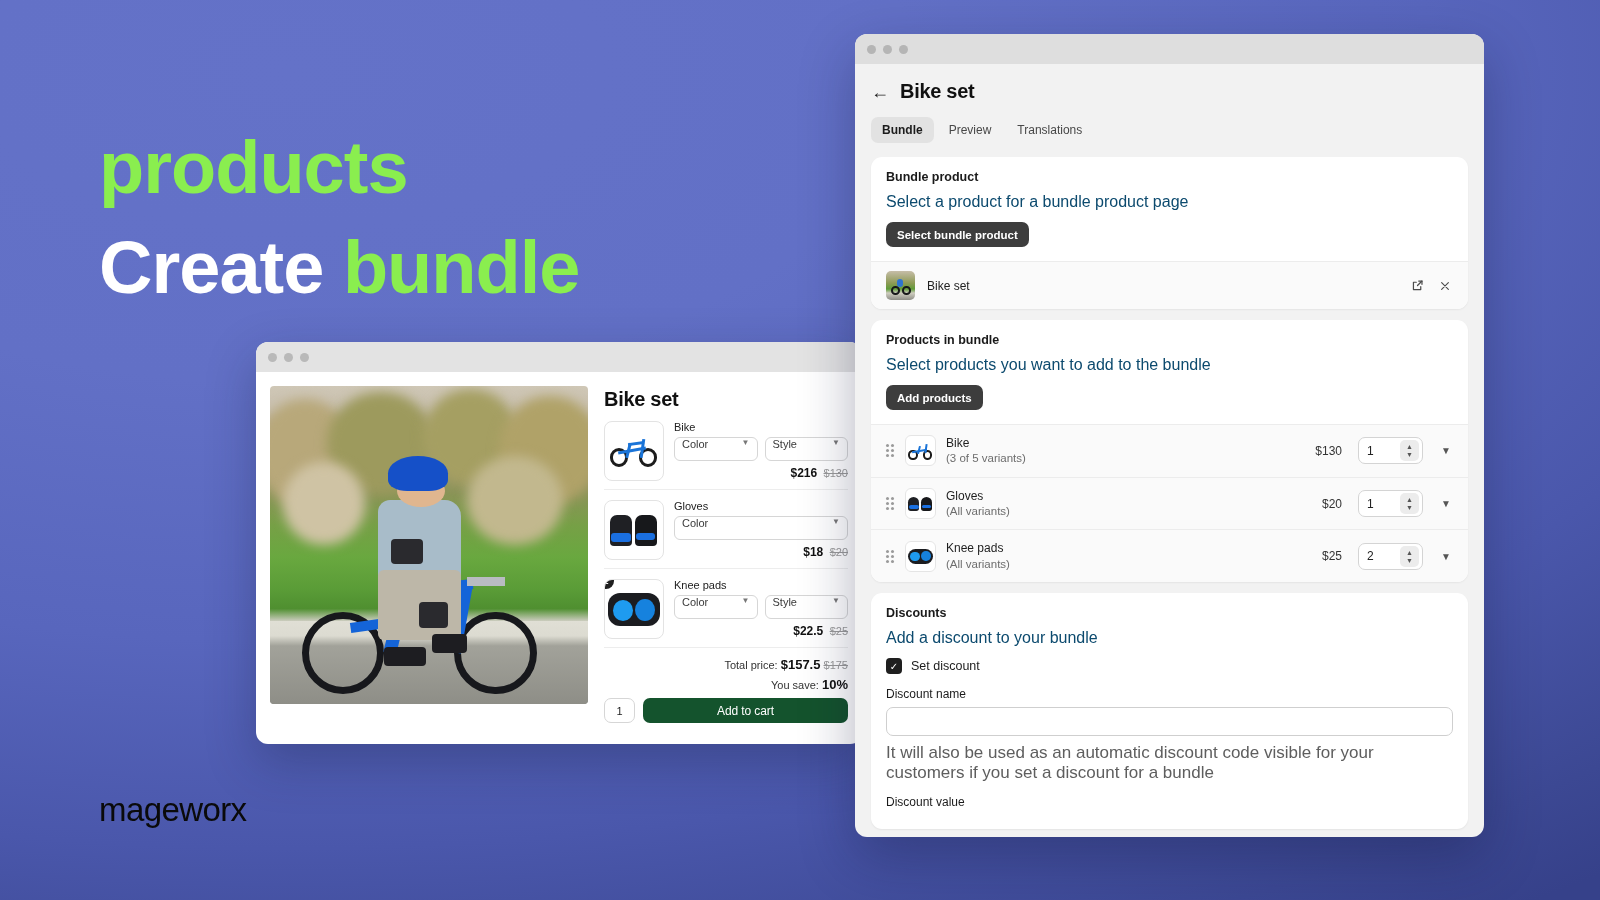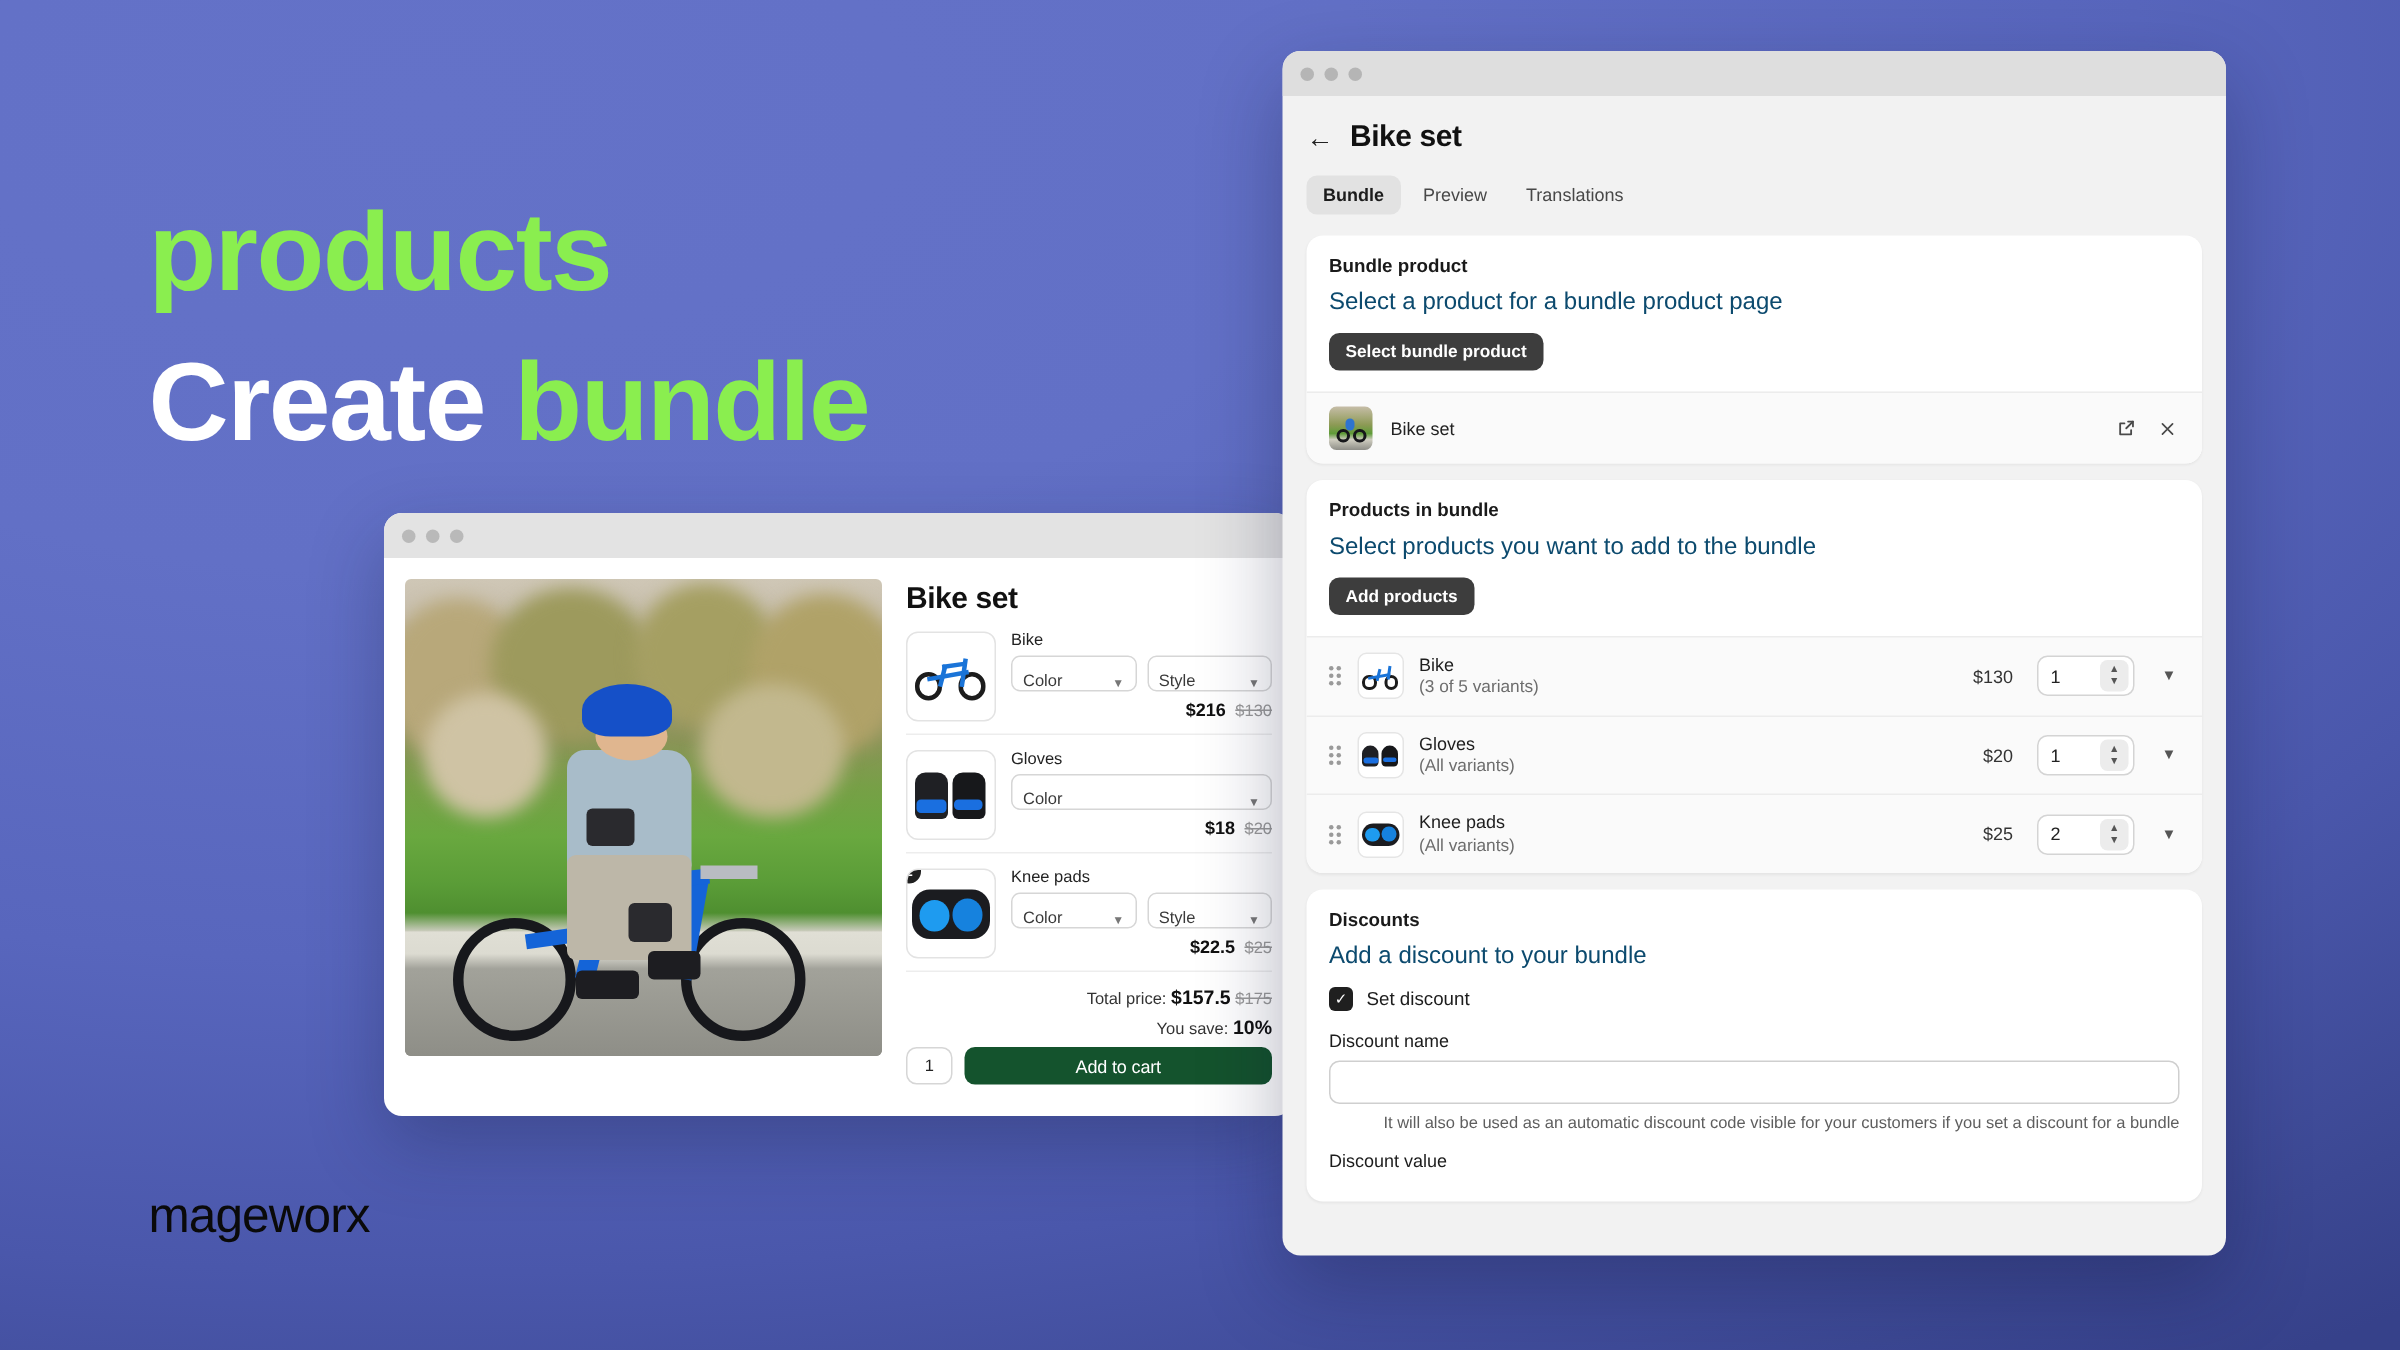--- a/index.html
+++ b/index.html
@@ -81,21 +81,21 @@
     position: absolute; left: -7px; top: -7px; width: 16px; height: 16px;
     border-radius: 50%; background: #1f1f1f; color: #fff;
     font-size: 9px; font-weight: 700; display: flex; align-items: center; justify-content: center;
     z-index: 3;
   }
   .pinfo { flex: 1; display: flex; flex-direction: column; gap: 4px; }
   .pname { font-size: 11px; color: #222; }
   .selects { display: flex; gap: 7px; }
   .sel {
     flex: 1; height: 24px; border: 1px solid #d6d6d6; border-radius: 6px;
-    display: flex; align-items: flex-end; justify-content: space-between;
+    display: flex; align-items: flex-start; justify-content: space-between;
     padding: 0 7px; font-size: 11px; color: #3a3a3a; background: #fff;
   }
   .chev { font-size: 8px; color: #777; }
   .pprice { text-align: right; font-size: 12px; color: #111; font-weight: 700; margin-top: 1px; }
   .pprice .old { font-weight: 400; color: #9a9a9a; text-decoration: line-through; font-size: 11px; margin-left: 3px; }
 
   .totals { padding-top: 9px; text-align: right; }
   .trow { font-size: 11px; color: #333; margin-bottom: 5px; }
   .trow b { font-size: 13px; color: #111; }
   .trow .old { color: #9a9a9a; text-decoration: line-through; font-size: 11px; font-weight: 400; }
@@ -172,21 +172,21 @@
     gap: 1px; color: #555; font-size: 7px; line-height: 7px;
   }
   .row-chev { width: 14px; text-align: center; color: #555; font-size: 10px; margin-left: 6px; }
 
   .check-row { display: flex; align-items: center; gap: 9px; margin-bottom: 13px; }
   .checkbox { width: 16px; height: 16px; border-radius: 4px; background: #1f1f1f; color: #fff;
     display: flex; align-items: center; justify-content: center; font-size: 10px; }
   .check-label { font-size: 12.5px; color: #1c1c1c; }
   .field-label { font-size: 12px; color: #1c1c1c; margin-bottom: 6px; }
   .text-input { height: 29px; border: 1px solid #cfcfcf; border-radius: 7px; background: #fff; width: 100%; }
-  .helper { font-size: 11px; color: #5e5e5e; margin: 7px 0 12px 0; text-align: right; }
+  .helper { font-size: 17px; color: #5e5e5e; margin: 7px 0 12px 0; }
   .dv-row { display: flex; gap: 9px; align-items: center; }
   .segmented { display: flex; border: 1px solid #d4d4d4; border-radius: 7px; overflow: hidden; height: 29px; background: #fff; }
   .seg { padding: 0 11px; display: flex; align-items: center; font-size: 12px; color: #2a2a2a; }
   .seg.active { background: #c9c9c9; color: #1a1a1a; }
   .num-input {
     flex: 1; height: 29px; border: 1px solid #cfcfcf; border-radius: 7px; background: #fff;
     display: flex; align-items: center; padding: 0 6px 0 11px; font-size: 12.5px; color: #1c1c1c; position: relative;
   }
   .num-input .unit { margin-left: auto; color: #5a5a5a; font-size: 12px; margin-right: 8px; }
   .num-input .spin {

